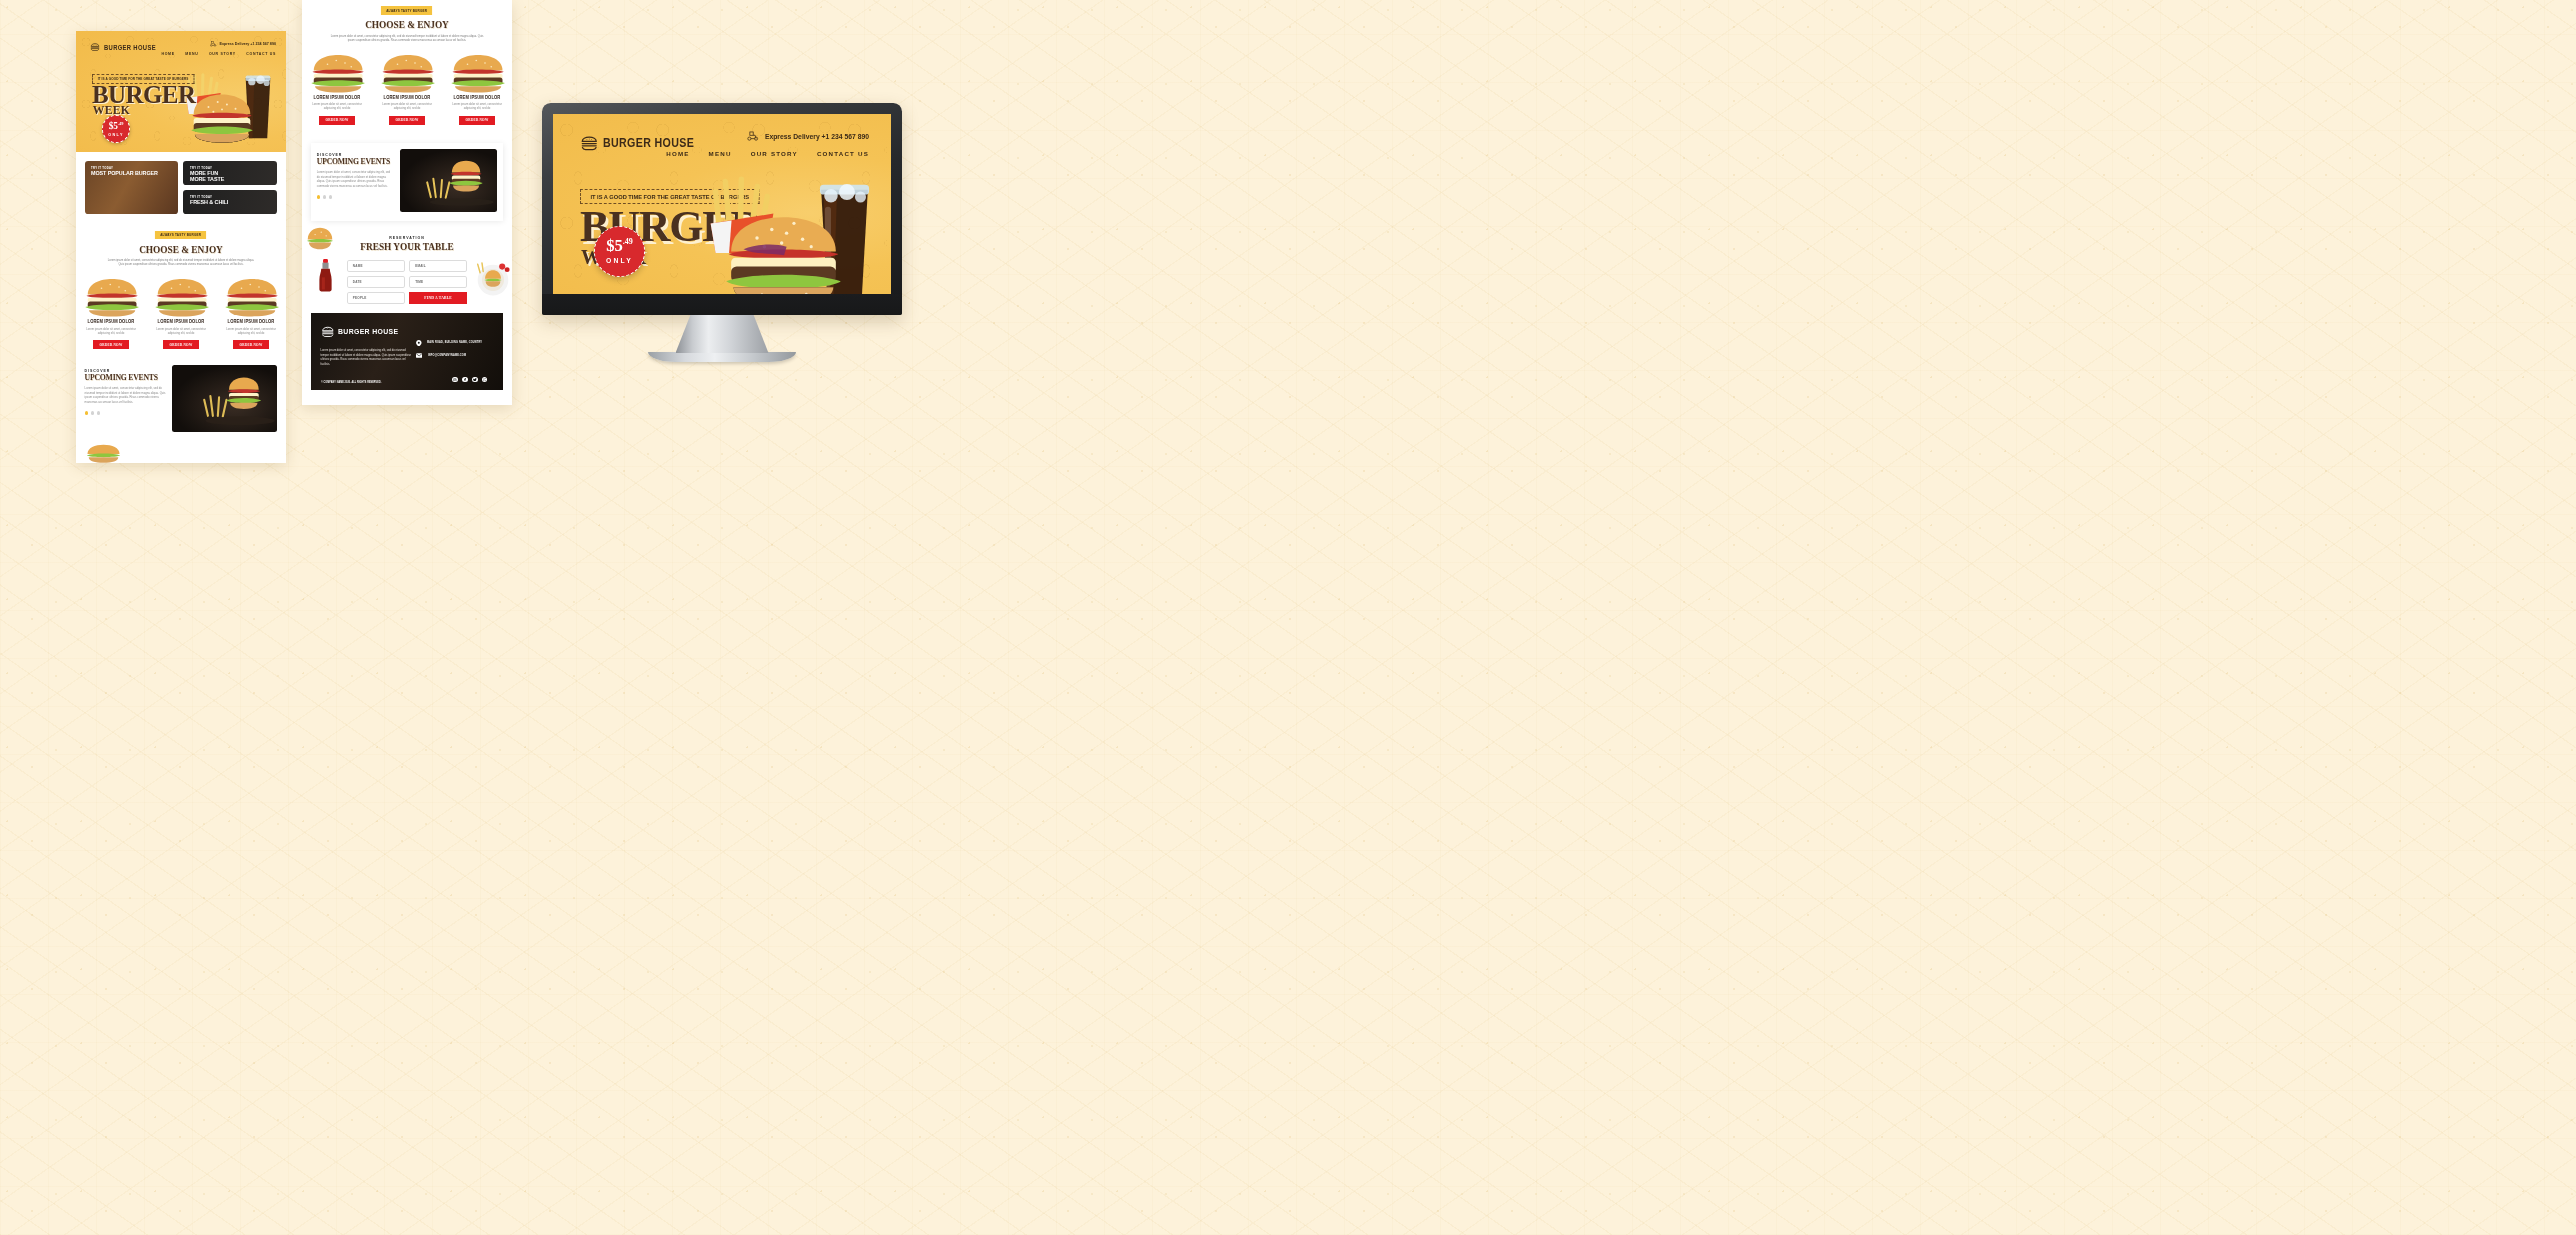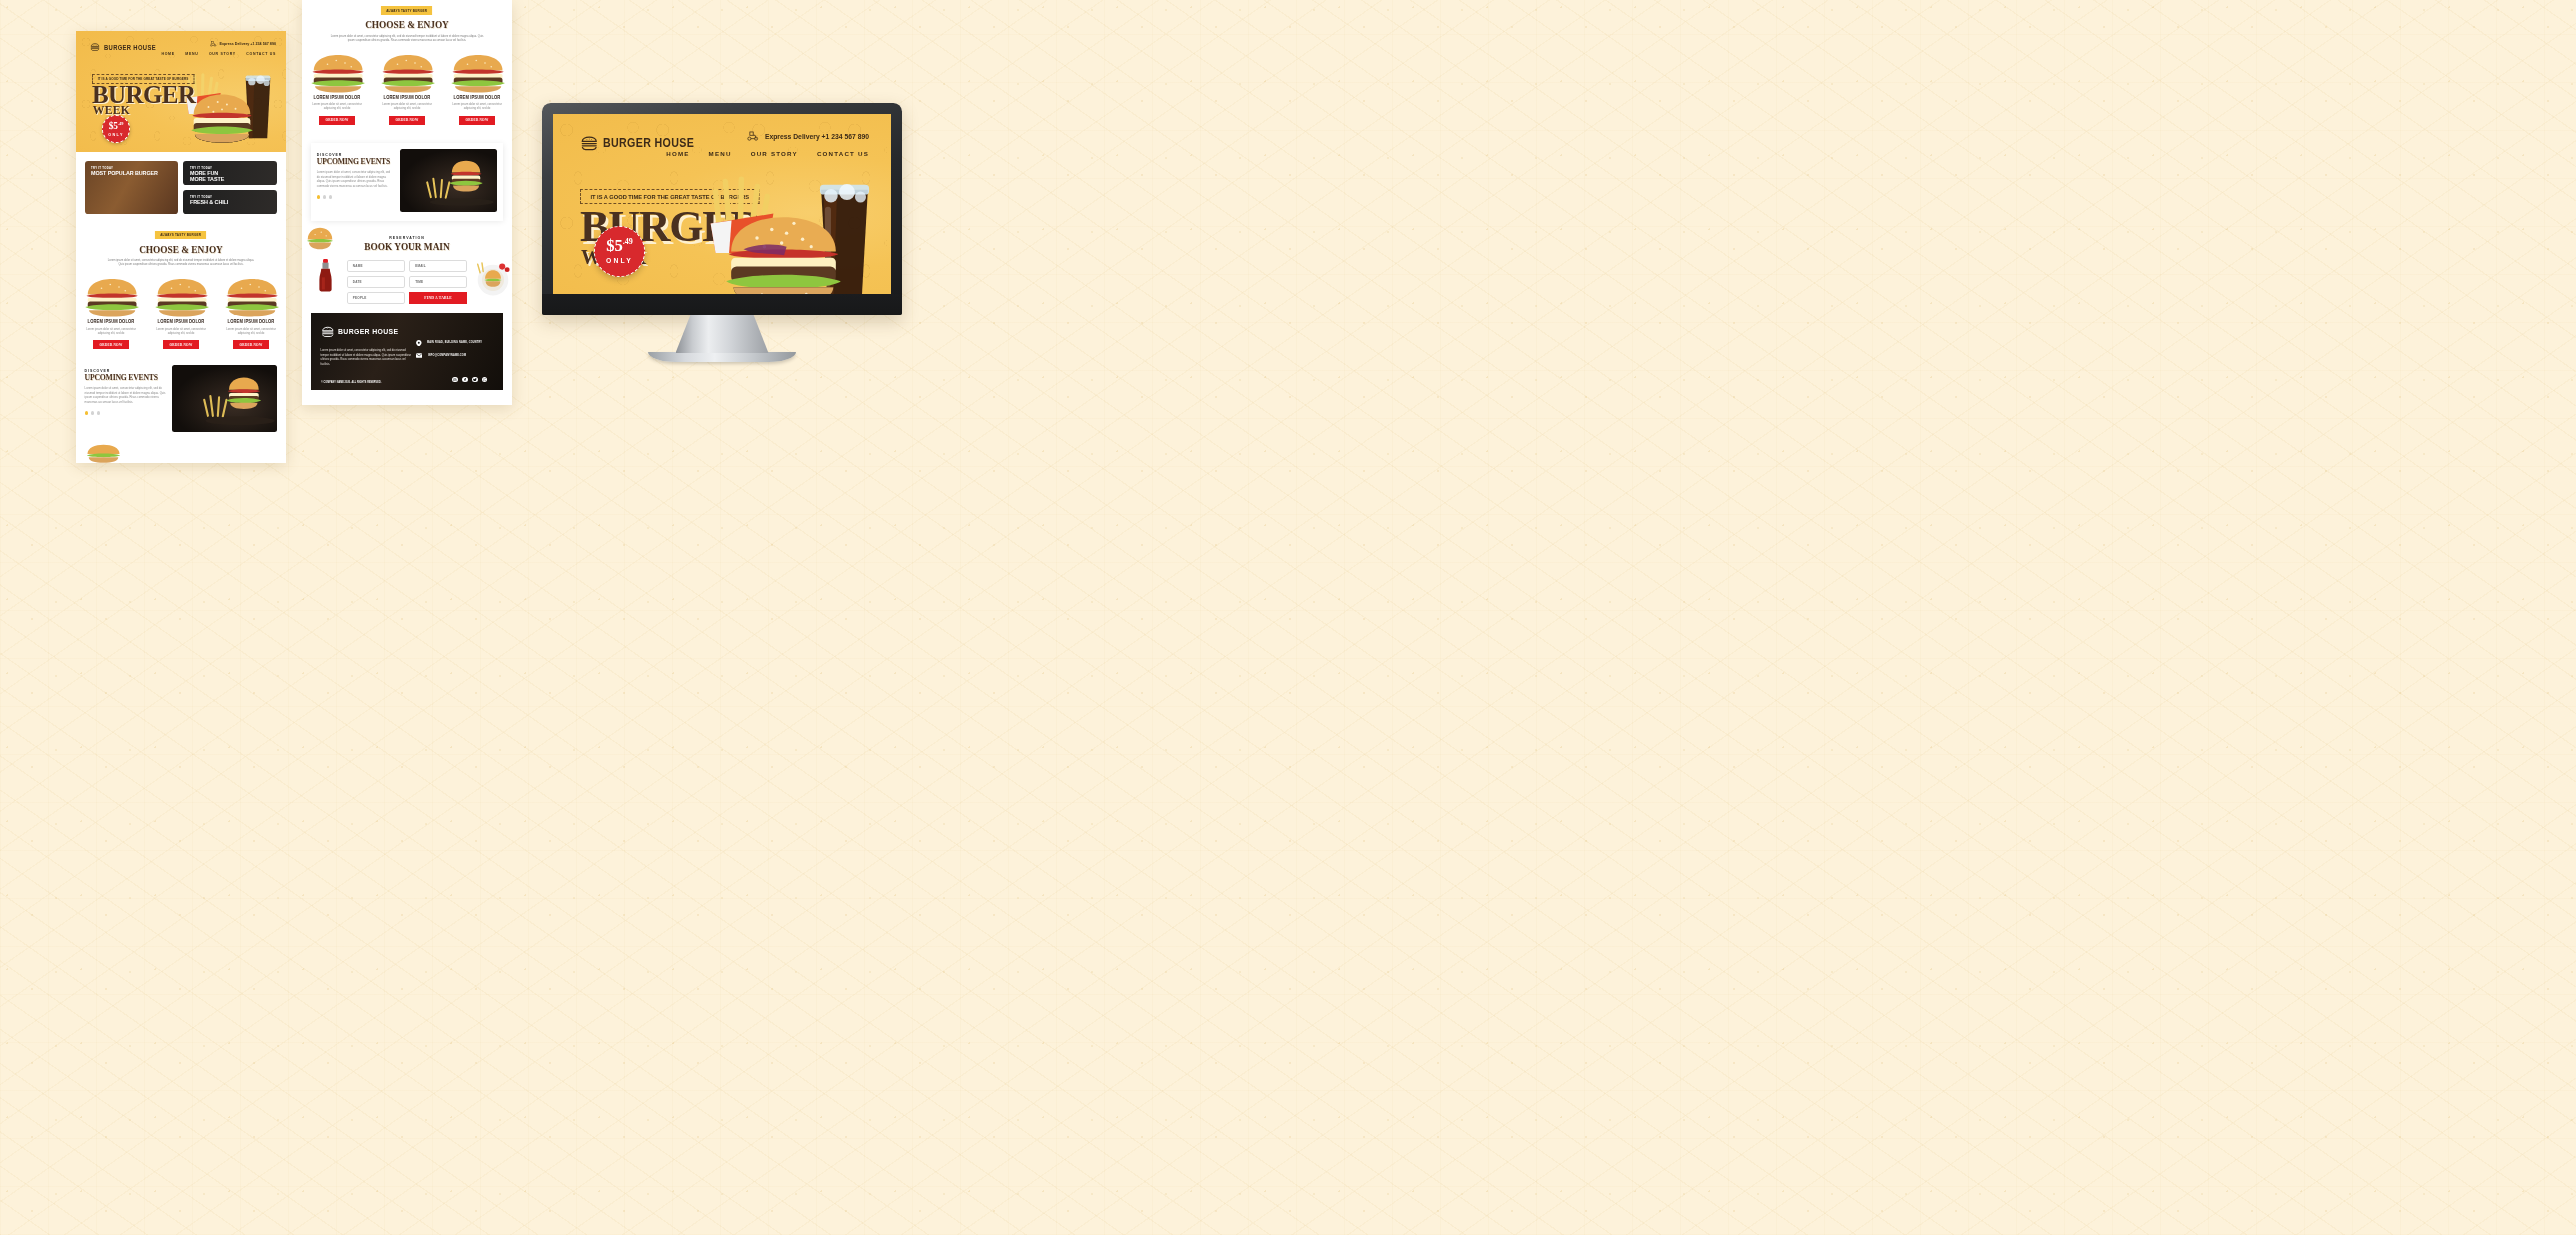--- a/index.html
+++ b/index.html
@@ -553,21 +553,21 @@
         <rect x="84" y="48" width="46" height="9" rx="3" fill="#5b3a22"></rect>
         <path d="M80 55 C94 50 120 50 134 55 C126 61 88 61 80 55Z" fill="#8ec63f"></path>
         <path d="M86 59 C86 66 95 69 107 69 C119 69 128 66 128 59 Z" fill="#dba45c"></path>
         <ellipse cx="100" cy="86" rx="52" ry="6" fill="#2a2119" opacity=".75"></ellipse>
       </svg>
     </div>
   </div>
 
   <div class="resv" style="margin-top:15px;">
     <div class="ev-s" style="letter-spacing:1px;">RESERVATION</div>
-    <div class="sec-h" style="font-size:9.3px;margin-top:1.9px;">BOOK YOUR MAIN</div>
+    <div class="sec-h" style="font-size:9.3px;margin-top:1.9px;">FRESH YOUR TABLE</div>
 
     <svg style="position:absolute;left:2.5px;top:-10px;" width="30" height="27" viewBox="0 0 48 44">
       <path d="M4 22 C4 9 15 3 24 3 C33 3 44 9 44 22 Z" fill="#e8a94e"></path>
       <g fill="#fff3d0">
           <circle cx="16" cy="14" r="1"></circle>
           <circle cx="26" cy="10" r="1"></circle>
           <circle cx="34" cy="16" r="1"></circle>
         </g>
       <path d="M3 24 C12 20 36 20 45 24 C41 28 7 28 3 24Z" fill="#8ec63f"></path>
       <path d="M6 27 C6 34 14 38 24 38 C34 38 42 34 42 27 Z" fill="#dba45c"></path>

